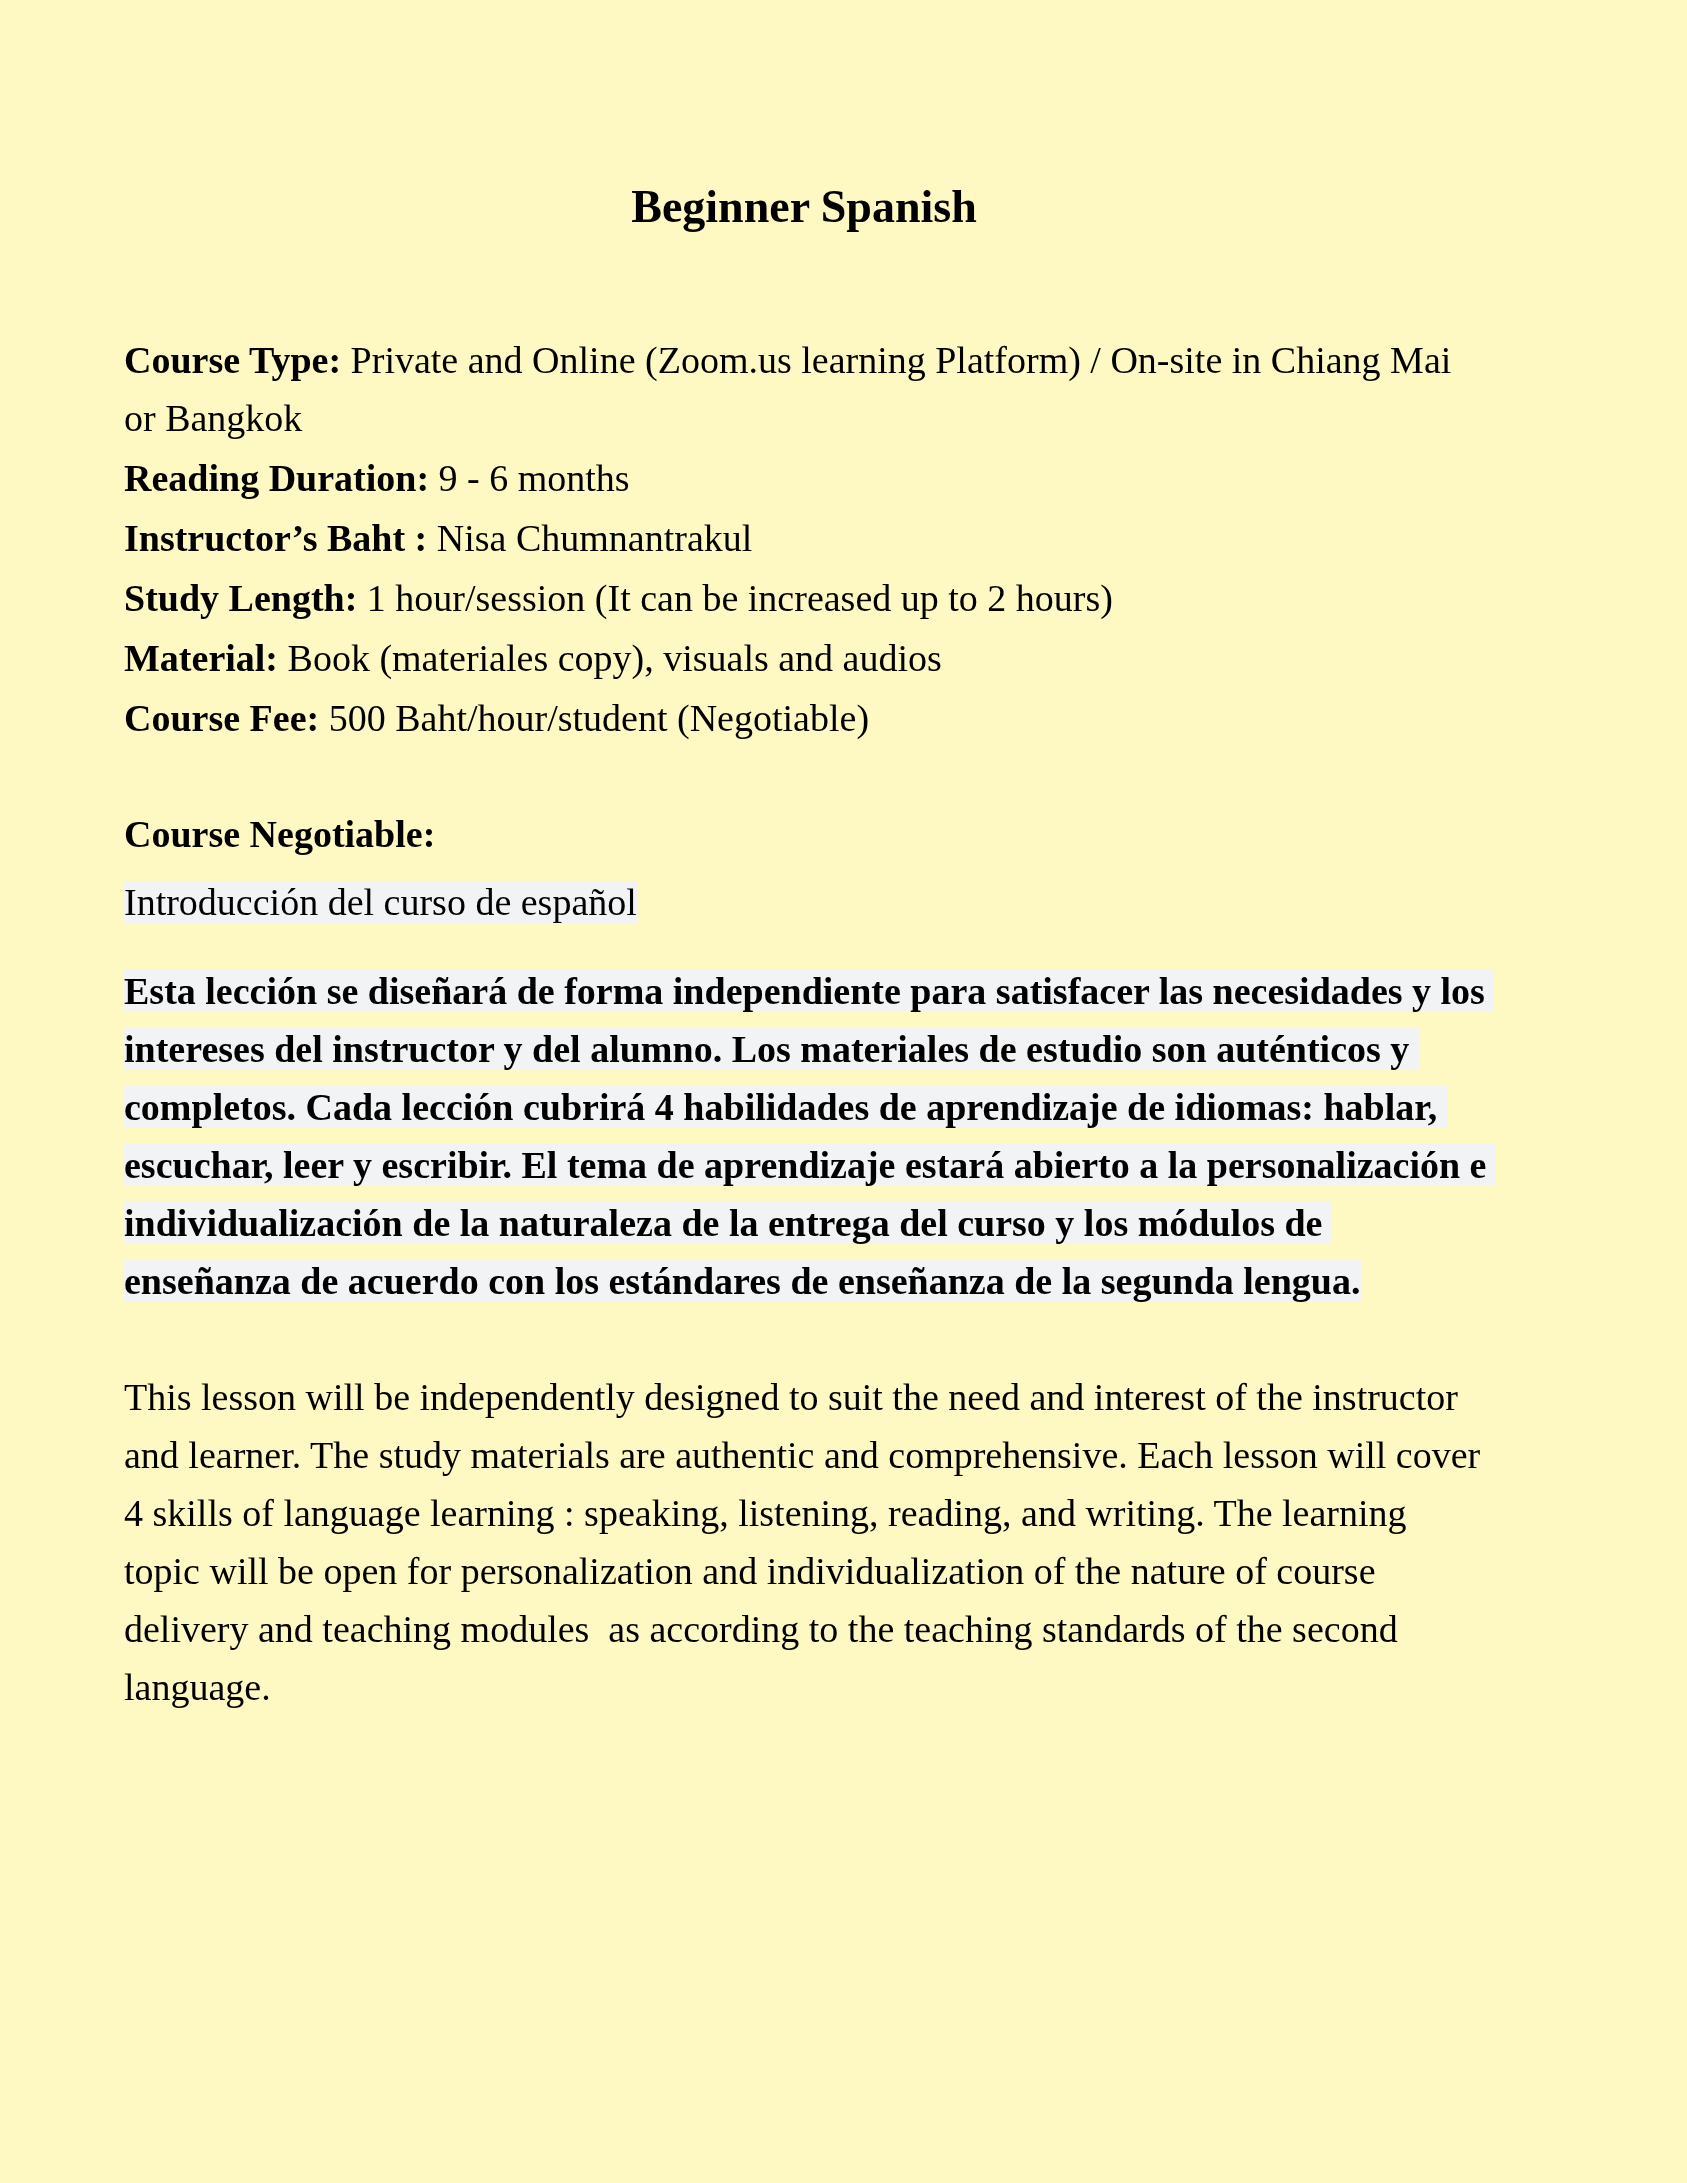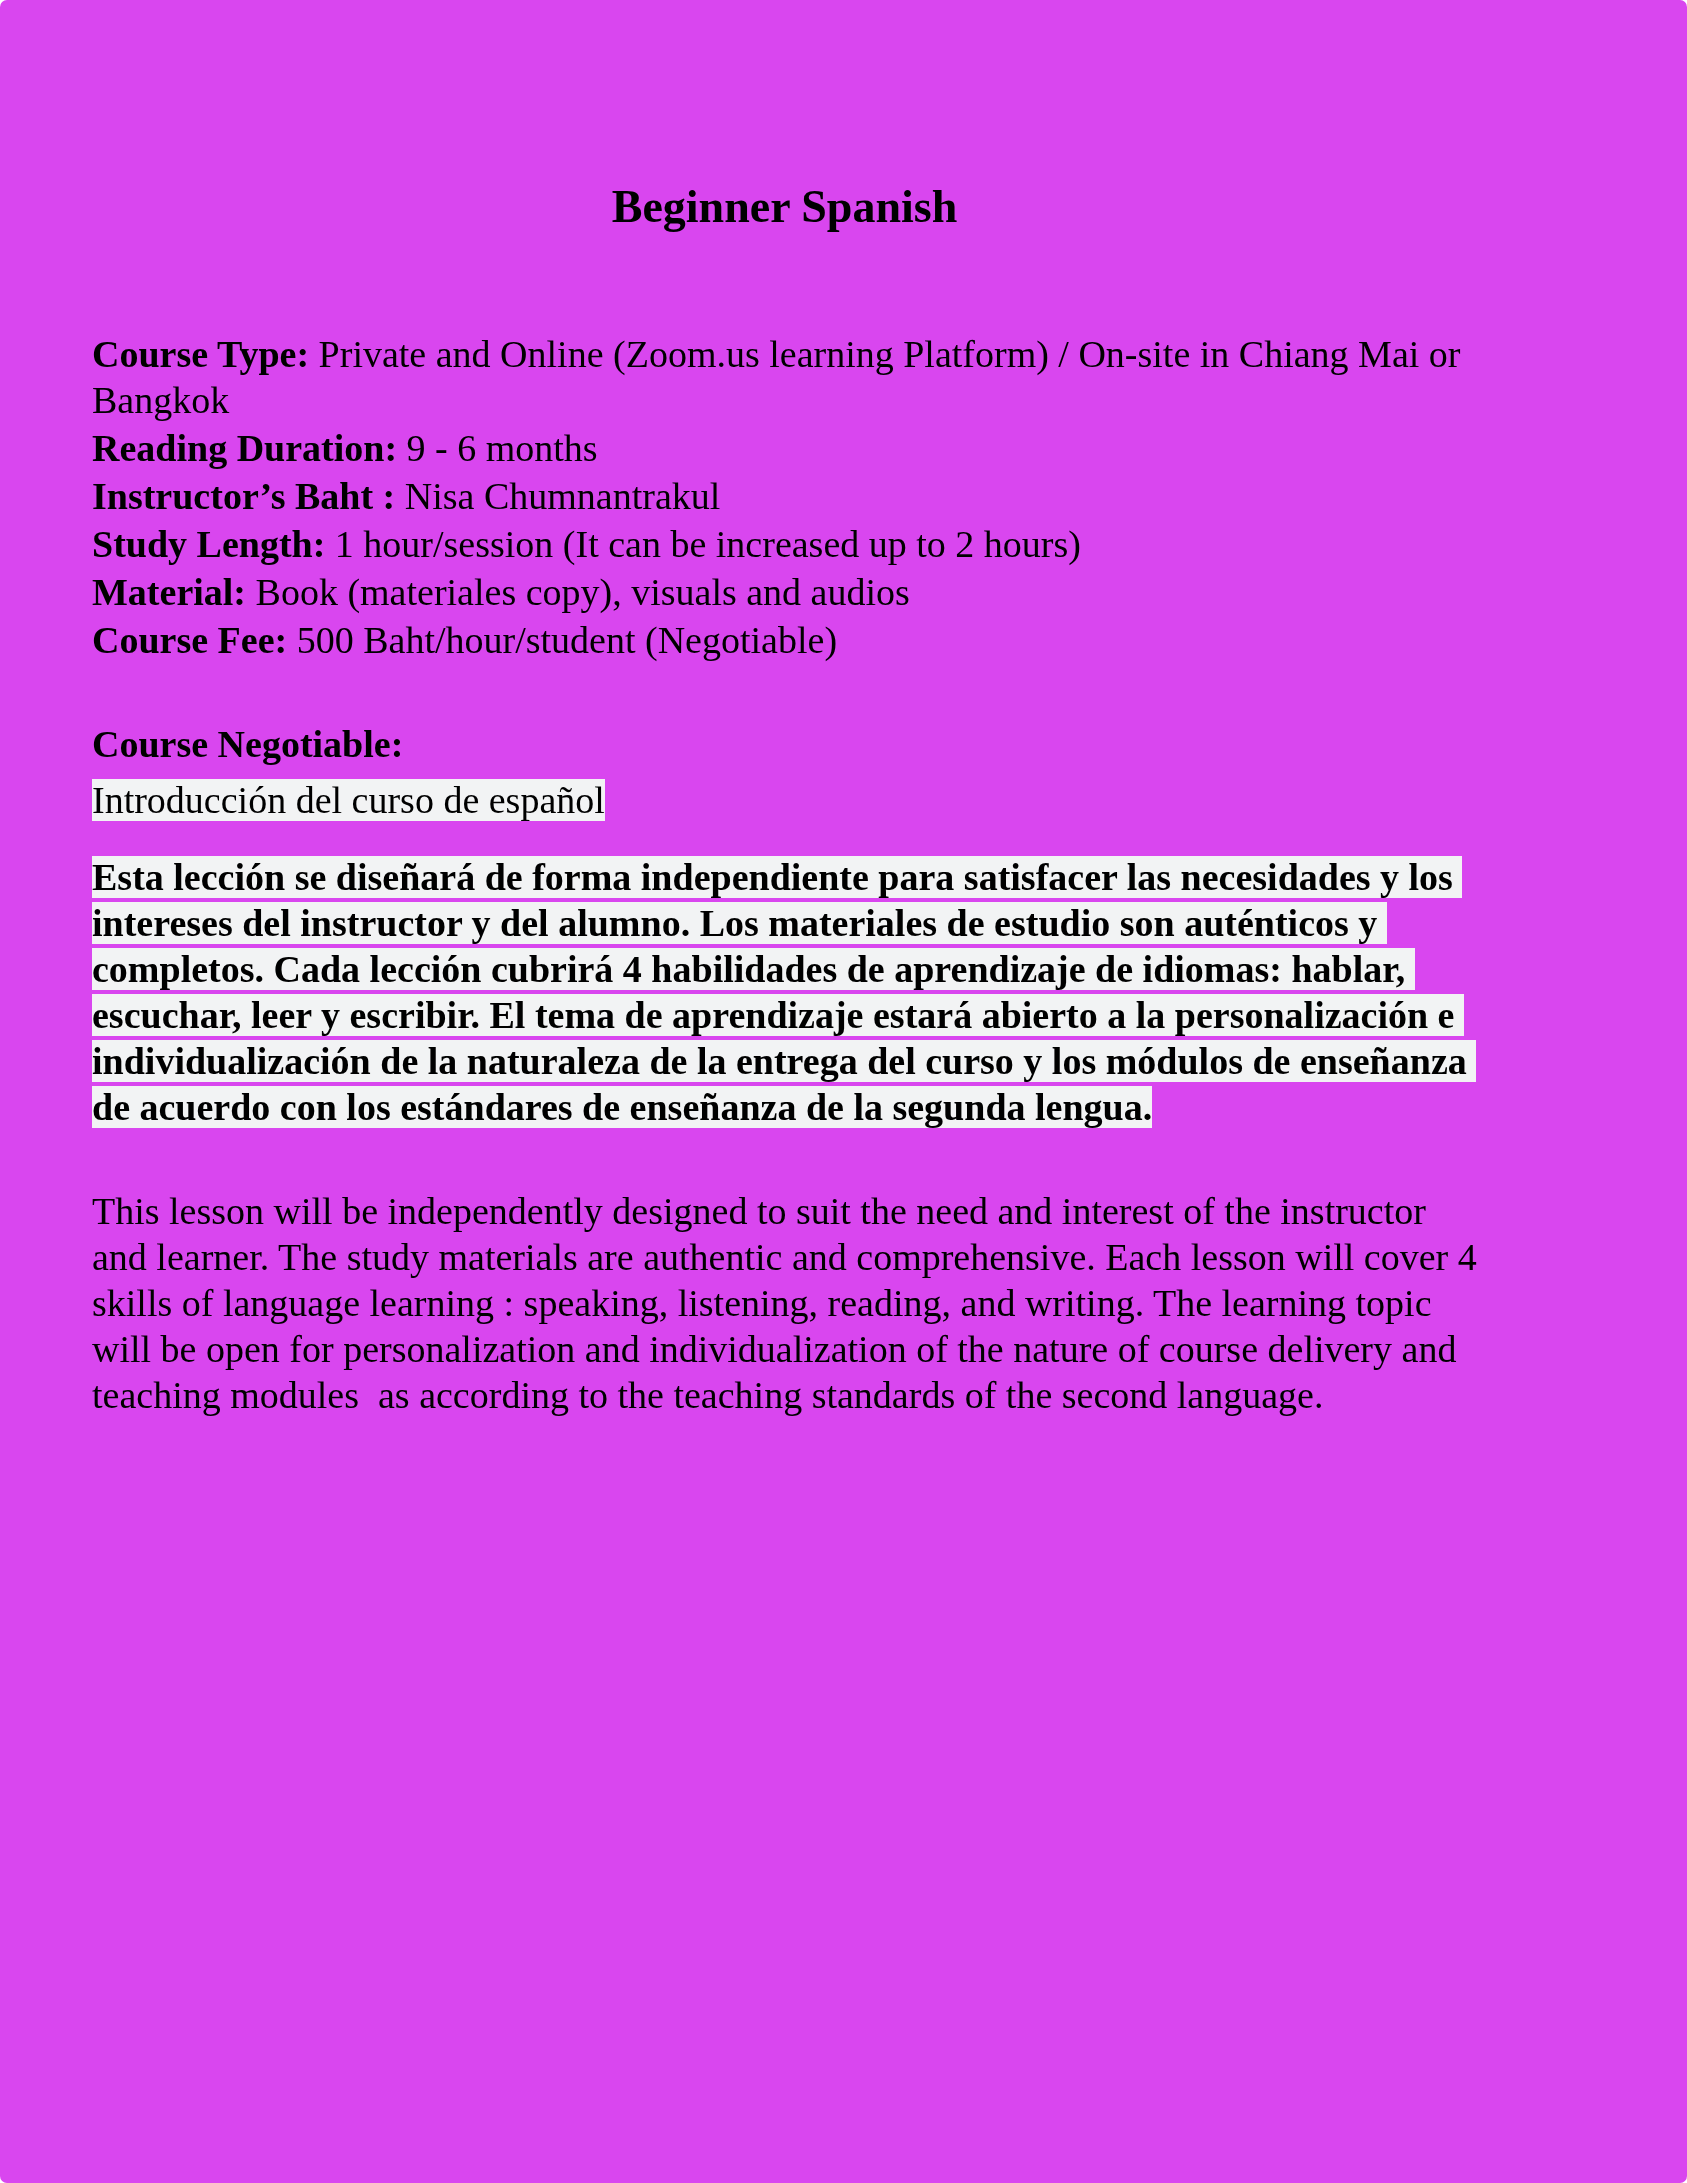--- a/index.html
+++ b/index.html
@@ -5,38 +5,37 @@
   html, body {
     margin: 0;
     padding: 0;
     background: #ffffff;
   }
   .page {
     position: relative;
     width: 1687px;
     height: 2183px;
     box-sizing: border-box;
-    padding: 179px 198px 0 80px;
-    background: #d946ef;
+    padding: 179px 198px 0 119px;
+    background: #fef9c3;
     color: #000000;
     font-family: "Liberation Serif", "DejaVu Serif", serif;
     font-size: 38px;
     overflow: hidden;
-    border-radius: 7px;
   }
   .title {
     margin: 0 0 96px 0;
     font-size: 46px;
     line-height: 56px;
     font-weight: bold;
     text-align: center;
   }
   .page p {
-    margin: 0 0 2px 12px;
-    line-height: 46px;
+    margin: 0 0 2px 5px;
+    line-height: 58px;
     white-space: pre-wrap;
   }
   .b {
     font-weight: bold;
   }
   .field-desc-heading {
     margin-top: 58px !important;
   }
   .intro-line {
     margin-top: 10px !important;

